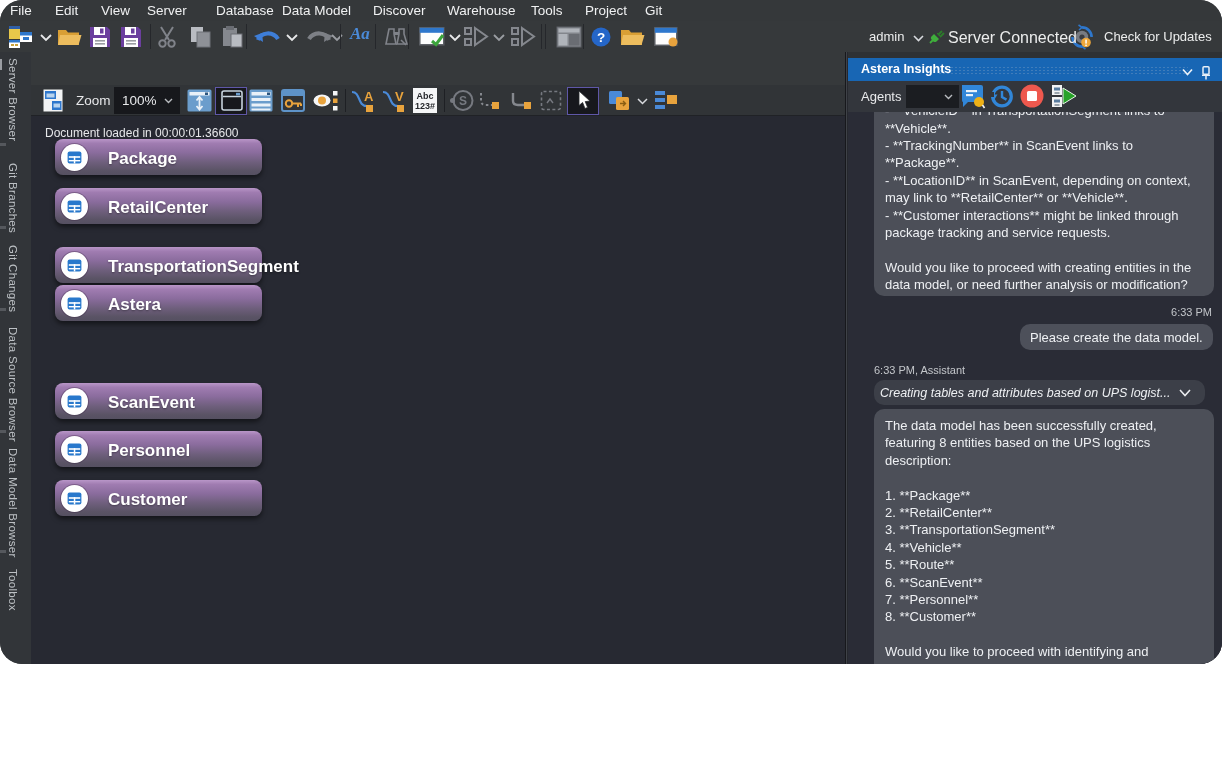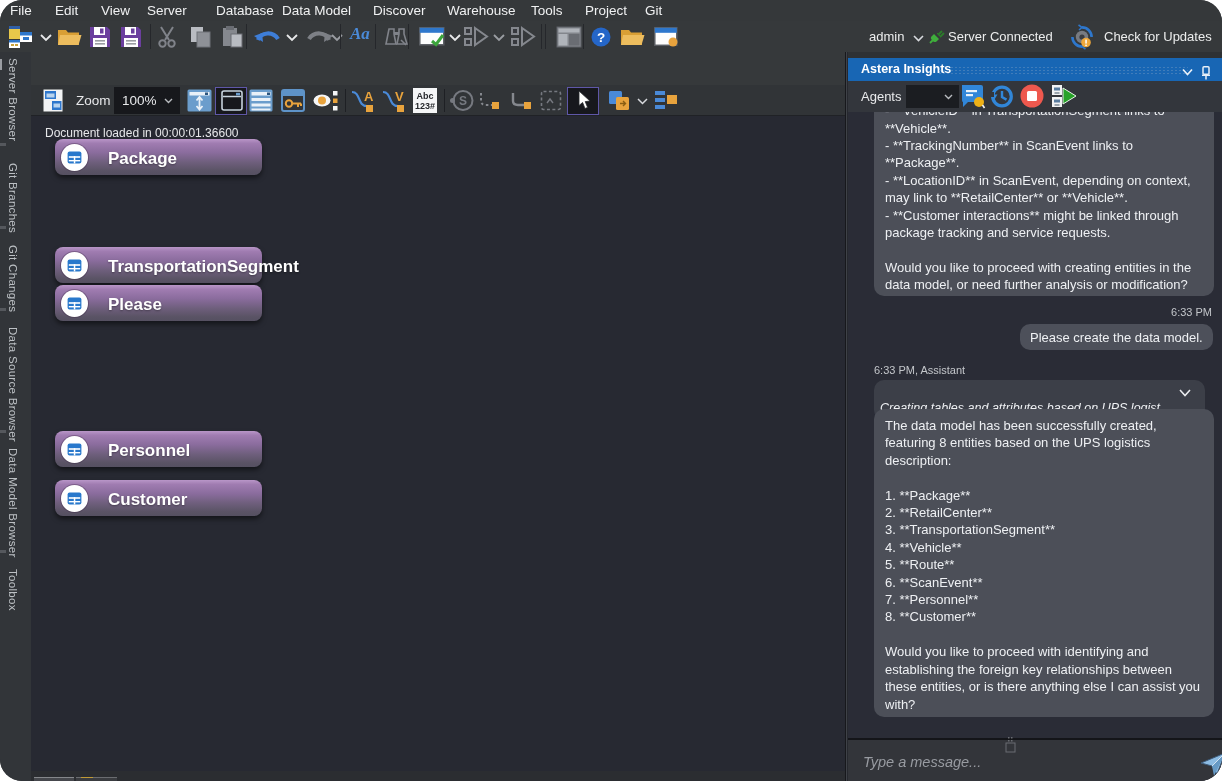--- a/index.html
+++ b/index.html
@@ -1,17 +1,17 @@
 <!DOCTYPE html>
 <html><head>
 <meta charset="utf-8">
 <style>
   * { margin:0; padding:0; box-sizing:border-box; }
   html,body { width:1222px; height:781px; background:#ffffff; font-family:"Liberation Sans",sans-serif; }
-  #win { position:relative; width:1222px; height:781px; border-radius:22px; overflow:hidden; background:#36393b; }
+  #win { position:relative; width:1222px; height:664px; border-radius:22px; overflow:hidden; background:#36393b; }
   svg { position:absolute; overflow:visible; }
   
   #menubar { position:absolute; left:0; top:0; width:1222px; height:21px; background:#35383a; }
   .mi { position:absolute; top:3px; font-size:13.5px; color:#f0f1f2; }
   #toolbar1 { position:absolute; left:0; top:21px; width:1222px; height:31px; background:#36393b; }
   .tsep { position:absolute; top:3px; width:1px; height:25px; background:#25272b; }
   
   #leftbar { position:absolute; left:0; top:52px; width:31px; height:729px; background:#323539; }
   .vlabel { position:absolute; left:7px; writing-mode:vertical-rl; font-size:11.5px; color:#bcc0c4; letter-spacing:0.3px; }
   .vtick { position:absolute; left:0; width:6px; height:3px; background:#55585d; }
@@ -221,21 +221,21 @@
     </svg>
     <div class="tsep" style="left:150px;"></div>
     <div class="tsep" style="left:246px;"></div>
     <div class="tsep" style="left:340px;"></div>
     <div class="tsep" style="left:375px;"></div>
     <div class="tsep" style="left:408px;"></div>
     <div class="tsep" style="left:541px;"></div>
     <div class="tsep" style="left:545px;"></div>
     <div class="tsep" style="left:583px;"></div>
     <span style="position:absolute;left:869px;top:8px;font-size:13px;color:#eceded;">admin</span>
-    <span style="position:absolute;left:948px;top:8px;font-size:13px;color:#eceded;">Server Connected</span>
+    <span style="position:absolute;left:948px;top:8px;font-size:16px;color:#eceded;">Server Connected</span>
     <span style="position:absolute;left:1104px;top:8px;font-size:13px;color:#eceded;">Check for Updates</span>
   </div>
 
   <div id="leftbar">
     <span class="vlabel" style="top:6px;">Server Browser</span>
       <div style="position:absolute;left:0;top:7px;width:2px;height:11px;background:#9a9da2;"></div>
     <span class="vlabel" style="top:111px;">Git Branches</span>
     <span class="vlabel" style="top:193px;">Git Changes</span>
     <span class="vlabel" style="top:275px;">Data Source Browser</span>
     <span class="vlabel" style="top:396px;">Data Model Browser</span>
@@ -372,41 +372,63 @@
         <div class="circ">
           <svg style="left:6px;top:7px;" width="15" height="13">
       <rect x="0.6" y="0.6" width="13.8" height="11.8" rx="2" fill="#2878cc"></rect>
       <rect x="1.8" y="5.2" width="11.4" height="1.6" fill="#ffffff"></rect>
       <rect x="1.8" y="9" width="11.4" height="1.4" fill="#ffffff"></rect>
       <rect x="6.8" y="5.2" width="1.5" height="7.2" fill="#ffffff"></rect>
     </svg>
         </div>
         <span class="lbl">Package</span>
       </div>
+    <div class="ent" style="top:72px;">
+        <div class="circ">
+          <svg style="left:6px;top:7px;" width="15" height="13">
+      <rect x="0.6" y="0.6" width="13.8" height="11.8" rx="2" fill="#2878cc"></rect>
+      <rect x="1.8" y="5.2" width="11.4" height="1.6" fill="#ffffff"></rect>
+      <rect x="1.8" y="9" width="11.4" height="1.4" fill="#ffffff"></rect>
+      <rect x="6.8" y="5.2" width="1.5" height="7.2" fill="#ffffff"></rect>
+    </svg>
+        </div>
+        <span class="lbl">RetailCenter</span>
+      </div>
     <div class="ent" style="top:131px;">
         <div class="circ">
           <svg style="left:6px;top:7px;" width="15" height="13">
       <rect x="0.6" y="0.6" width="13.8" height="11.8" rx="2" fill="#2878cc"></rect>
       <rect x="1.8" y="5.2" width="11.4" height="1.6" fill="#ffffff"></rect>
       <rect x="1.8" y="9" width="11.4" height="1.4" fill="#ffffff"></rect>
       <rect x="6.8" y="5.2" width="1.5" height="7.2" fill="#ffffff"></rect>
     </svg>
         </div>
         <span class="lbl">TransportationSegment</span>
       </div>
     <div class="ent" style="top:169px;">
         <div class="circ">
           <svg style="left:6px;top:7px;" width="15" height="13">
       <rect x="0.6" y="0.6" width="13.8" height="11.8" rx="2" fill="#2878cc"></rect>
       <rect x="1.8" y="5.2" width="11.4" height="1.6" fill="#ffffff"></rect>
       <rect x="1.8" y="9" width="11.4" height="1.4" fill="#ffffff"></rect>
       <rect x="6.8" y="5.2" width="1.5" height="7.2" fill="#ffffff"></rect>
     </svg>
         </div>
-        <span class="lbl">Please</span>
+        <span class="lbl">Astera</span>
+      </div>
+    <div class="ent" style="top:267px;">
+        <div class="circ">
+          <svg style="left:6px;top:7px;" width="15" height="13">
+      <rect x="0.6" y="0.6" width="13.8" height="11.8" rx="2" fill="#2878cc"></rect>
+      <rect x="1.8" y="5.2" width="11.4" height="1.6" fill="#ffffff"></rect>
+      <rect x="1.8" y="9" width="11.4" height="1.4" fill="#ffffff"></rect>
+      <rect x="6.8" y="5.2" width="1.5" height="7.2" fill="#ffffff"></rect>
+    </svg>
+        </div>
+        <span class="lbl">ScanEvent</span>
       </div>
     <div class="ent" style="top:315px;">
         <div class="circ">
           <svg style="left:6px;top:7px;" width="15" height="13">
       <rect x="0.6" y="0.6" width="13.8" height="11.8" rx="2" fill="#2878cc"></rect>
       <rect x="1.8" y="5.2" width="11.4" height="1.6" fill="#ffffff"></rect>
       <rect x="1.8" y="9" width="11.4" height="1.4" fill="#ffffff"></rect>
       <rect x="6.8" y="5.2" width="1.5" height="7.2" fill="#ffffff"></rect>
     </svg>
         </div>
@@ -492,21 +514,21 @@
 - **LocationID** in ScanEvent, depending on context,<br>
 may link to **RetailCenter** or **Vehicle**.<br>
 - **Customer interactions** might be linked through<br>
 package tracking and service requests.<br>
 &nbsp;<br>
 Would you like to proceed with creating entities in the<br>
 data model, or need further analysis or modification?</div>
       <div class="tstamp" style="right:10px;top:194px;">6:33 PM</div>
       <div class="bub" style="right:9px;top:212px;width:193px;height:26px;padding:5px 10px;background:#4d505a;">Please create the data model.</div>
       <div class="tstamp" style="left:26px;top:252px;">6:33 PM, Assistant</div>
-      <div class="bub" style="left:26px;top:268px;width:331px;height:25px;padding:20px 6px;background:#3c3f48;font-style:italic;font-size:12.5px;white-space:nowrap;overflow:hidden;">Creating tables and attributes based on UPS logist...
+      <div class="bub" style="left:26px;top:268px;width:331px;height:25px;padding:5px 6px;background:#3c3f48;font-style:italic;font-size:12.5px;white-space:nowrap;overflow:hidden;">Creating tables and attributes based on UPS logist...
         <svg style="right:14px;top:9px;" width="12" height="8">
             <path d="M1 1 L6 6.5 L11 1" stroke="#e8eaed" stroke-width="1.6" fill="none"></path>
           </svg>
       </div>
       <div class="bub" style="left:26px;top:297px;width:340px;padding-bottom:4px;">The data model has been successfully created,<br>
 featuring 8 entities based on the UPS logistics<br>
 description:<br>
 &nbsp;<br>
 1. **Package**<br>
 2. **RetailCenter**<br>

